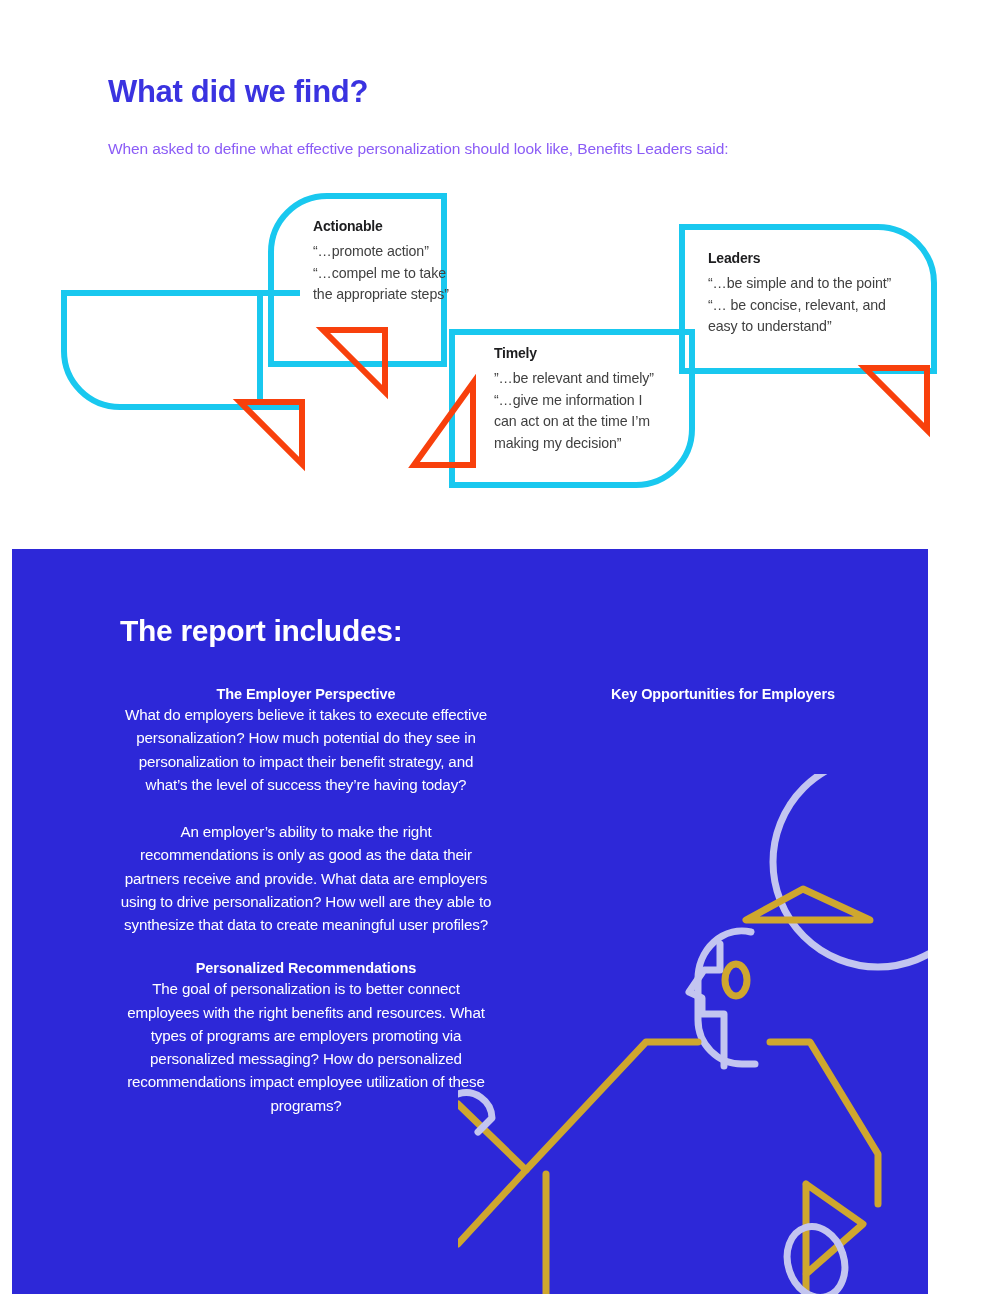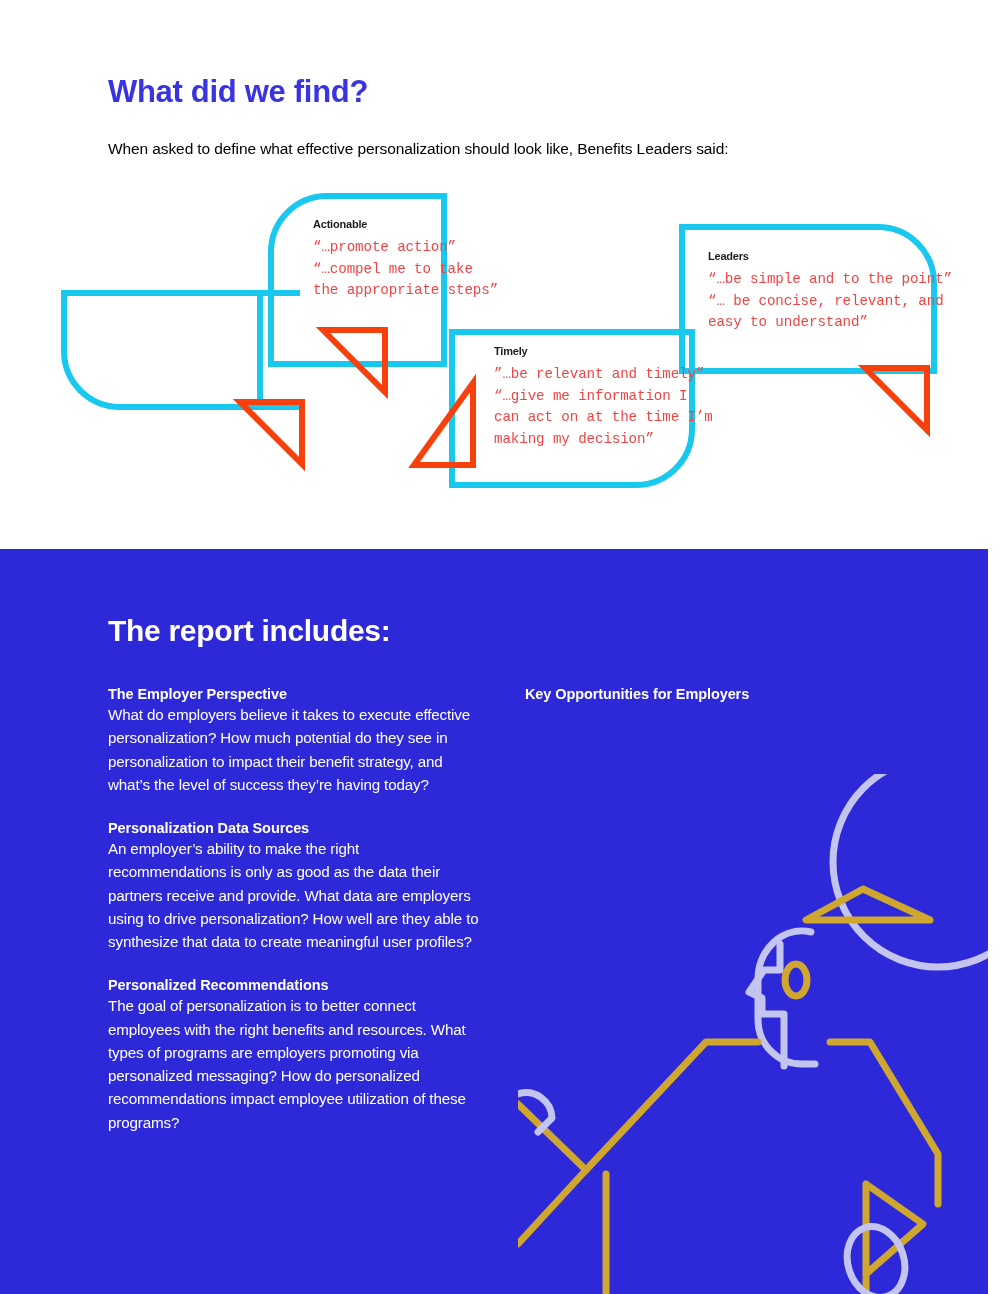--- a/index.html
+++ b/index.html
@@ -16,61 +16,61 @@
     position:absolute; left:0; top:0; width:1000px; height:549px;
     background:#ffffff; overflow:hidden;
   }
   #page-title {
     position:absolute; left:108px; top:74px;
     font-size:31px; font-weight:bold; letter-spacing:-0.3px;
     color:#3a33e0;
   }
   #intro-line {
     position:absolute; left:108px; top:140px;
-    font-size:15.5px; color:#000000; letter-spacing:-0.1px;
+    font-size:15.5px; color:#8b5cf6; letter-spacing:-0.1px;
   }
 
   
   #bubble-diagram {
     position:absolute; left:0; top:180px; width:1000px; height:330px;
   }
   #bubble-svg { position:absolute; left:0; top:0; }
 
   .bubble-text { position:absolute; }
   .bubble-title {
-    font-size:11px; font-weight:bold; color:#1d1d1f;
+    font-size:14px; font-weight:bold; color:#1d1d1f;
     letter-spacing:-0.2px; margin-bottom:7px;
   }
   .bubble-quote {
-    font-size:14.2px; color:#ef4444; line-height:1.52;
-    letter-spacing:-0.1px; white-space:pre-line;font-family:Liberation Mono, monospace;
+    font-size:14.2px; color:#404040; line-height:1.52;
+    letter-spacing:-0.1px; white-space:pre-line;
   }
 
   #t-data     { left:103px; top:132px; }
   #t-action   { left:313px; top:38px; }
   #t-simple   { left:708px; top:70px; }
   #t-timely   { left:494px; top:165px; }
 
   
   #bottom-section {
-    position:absolute; left:0; top:549px; width:988px; height:745px;
+    position:absolute; left:12px; top:549px; width:916px; height:745px;
     background:#2d28d8; overflow:hidden;
   }
   #illustration { position:absolute; right:0; bottom:0; }
 
   #report-title {
     position:absolute; left:108px; top:65px;
     font-size:30px; font-weight:bold; color:#ffffff;
     letter-spacing:-0.3px;
   }
   .report-col { position:absolute; width:372px; }
   #col-left  { left:108px; top:137px; }
   #col-right { left:525px; top:137px; }
 
-  .report-block { margin-bottom:24px; }
+  .report-block { margin-bottom:24px;text-align:center; }
   .report-block:last-child { margin-bottom:0; }
   .block-heading {
     font-size:14.5px; font-weight:bold; color:#ffffff;
     letter-spacing:-0.1px; margin-bottom:1px;
   }
   .block-body {
     font-size:15.2px; color:#ffffff; line-height:1.53;
     letter-spacing:-0.15px;
   }
 </style>
@@ -163,21 +163,20 @@
   <h2 id="report-title">The report includes:</h2>
 
   <div class="report-col" id="col-left">
 
     <div class="report-block">
       <div class="block-heading">The Employer Perspective</div>
       <div class="block-body">What do employers believe it takes to execute effective personalization? How much potential do they see in personalization to impact their benefit strategy, and what’s the level of success they’re having today?</div>
     </div>
 
     <div class="report-block">
-      <div class="block-heading">Personalization Data Sources</div>
       <div class="block-body">An employer’s ability to make the right recommendations is only as good as the data their partners receive and provide. What data are employers using to drive personalization? How well are they able to synthesize that data to create meaningful user profiles?</div>
     </div>
 
     <div class="report-block">
       <div class="block-heading">Personalized Recommendations</div>
       <div class="block-body">The goal of personalization is to better connect employees with the right benefits and resources. What types of programs are employers promoting via personalized messaging? How do personalized recommendations impact employee utilization of these programs?</div>
     </div>
 
   </div>
 

